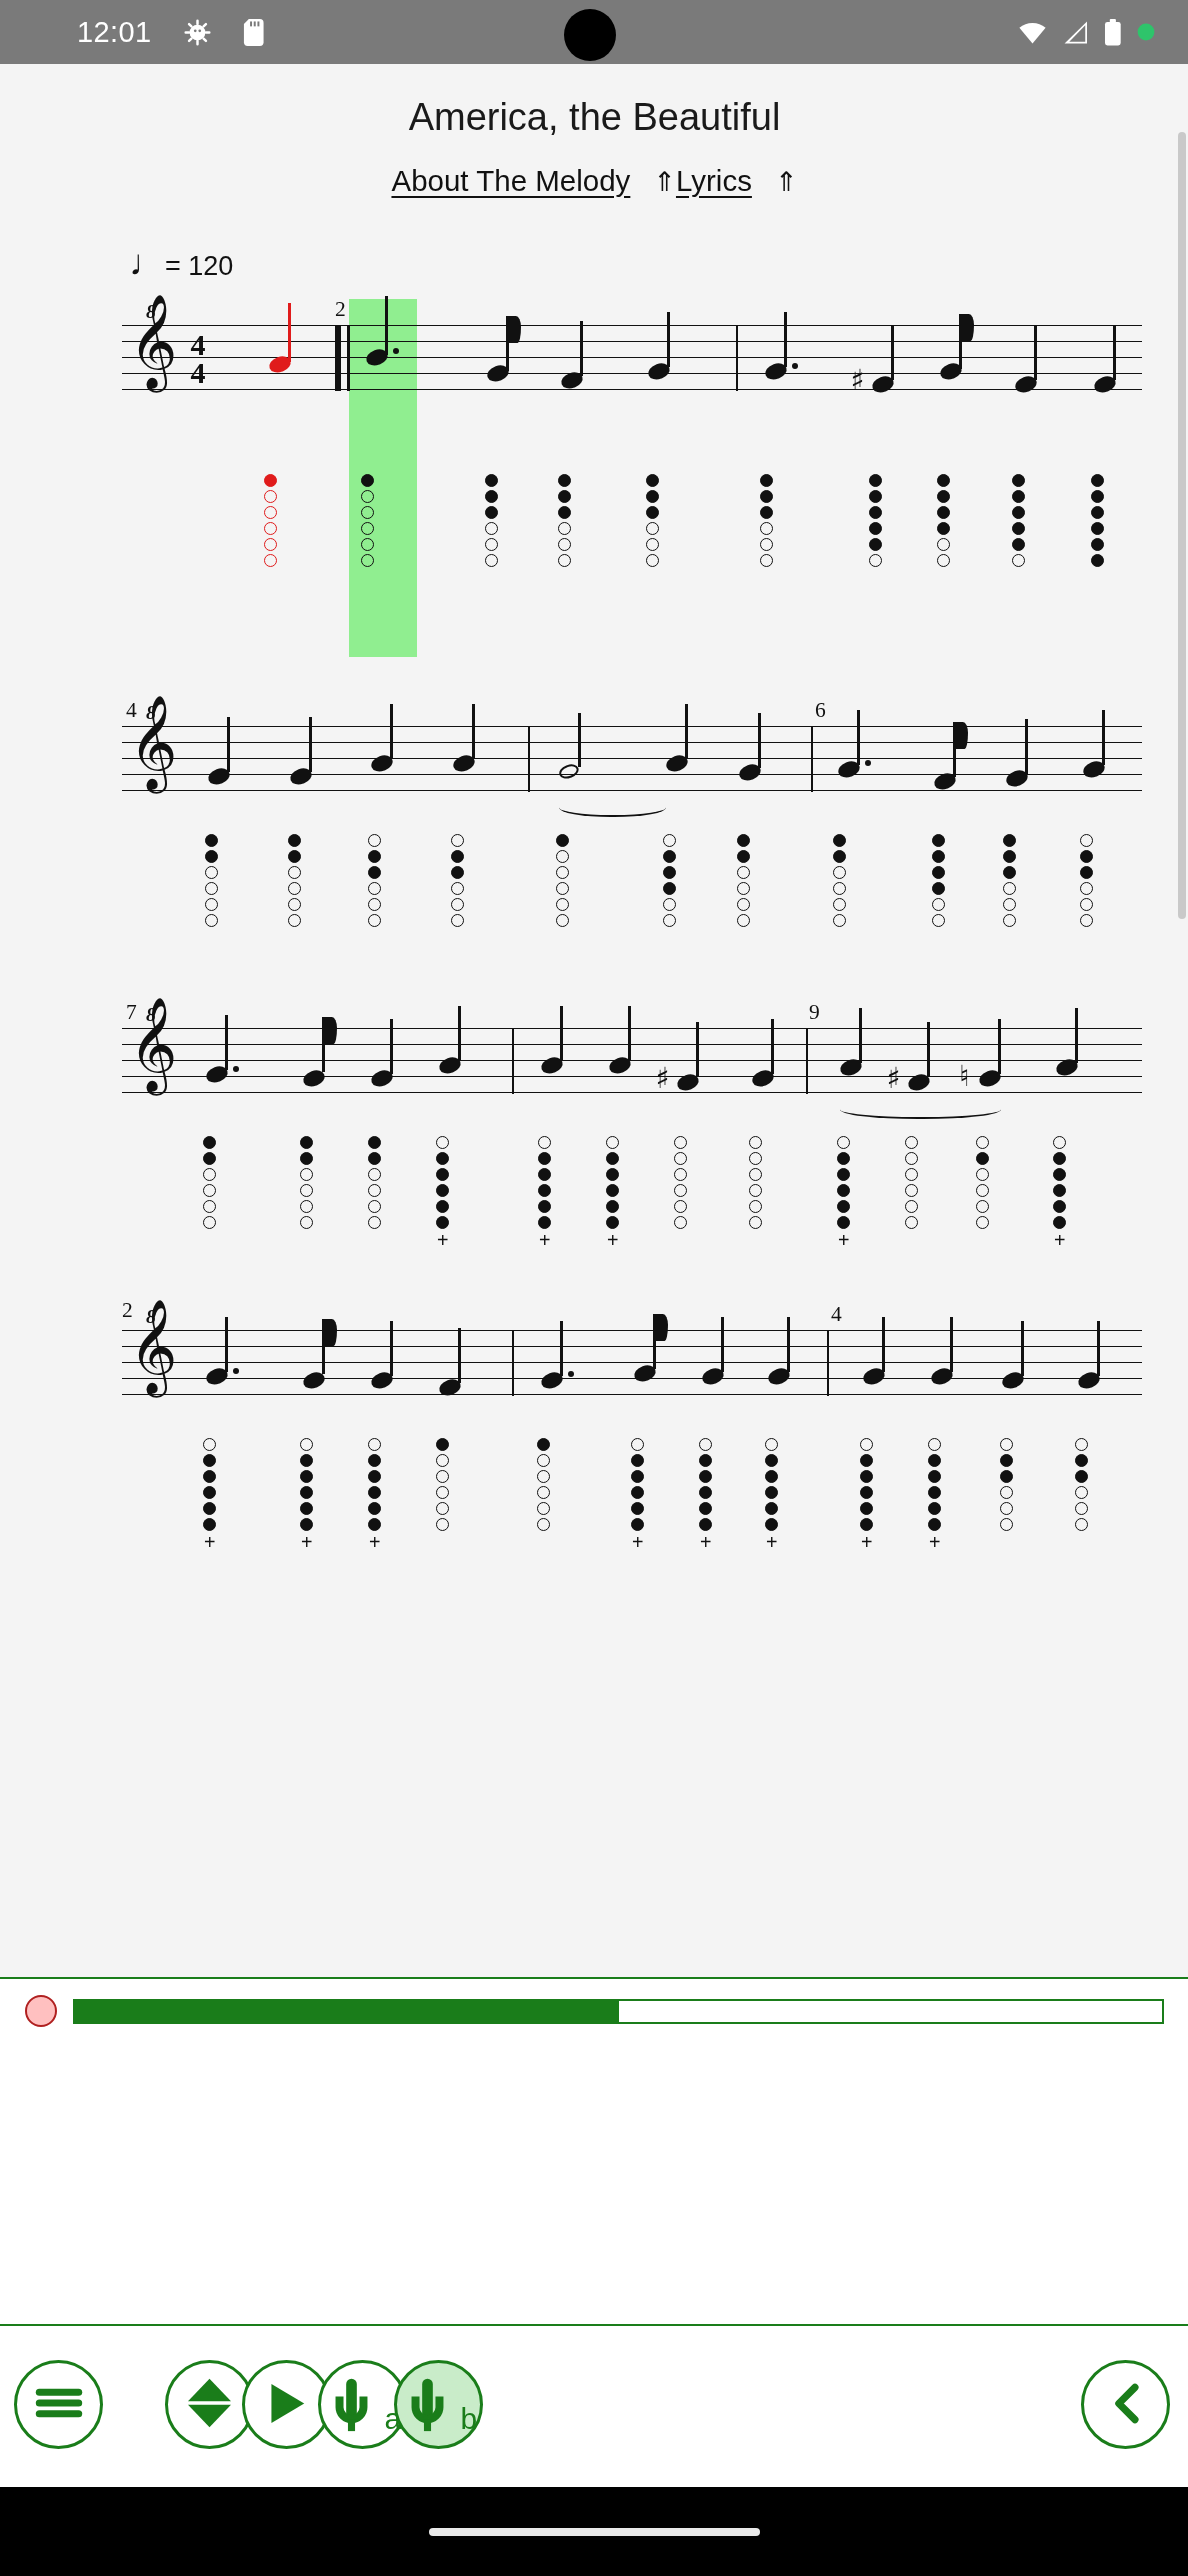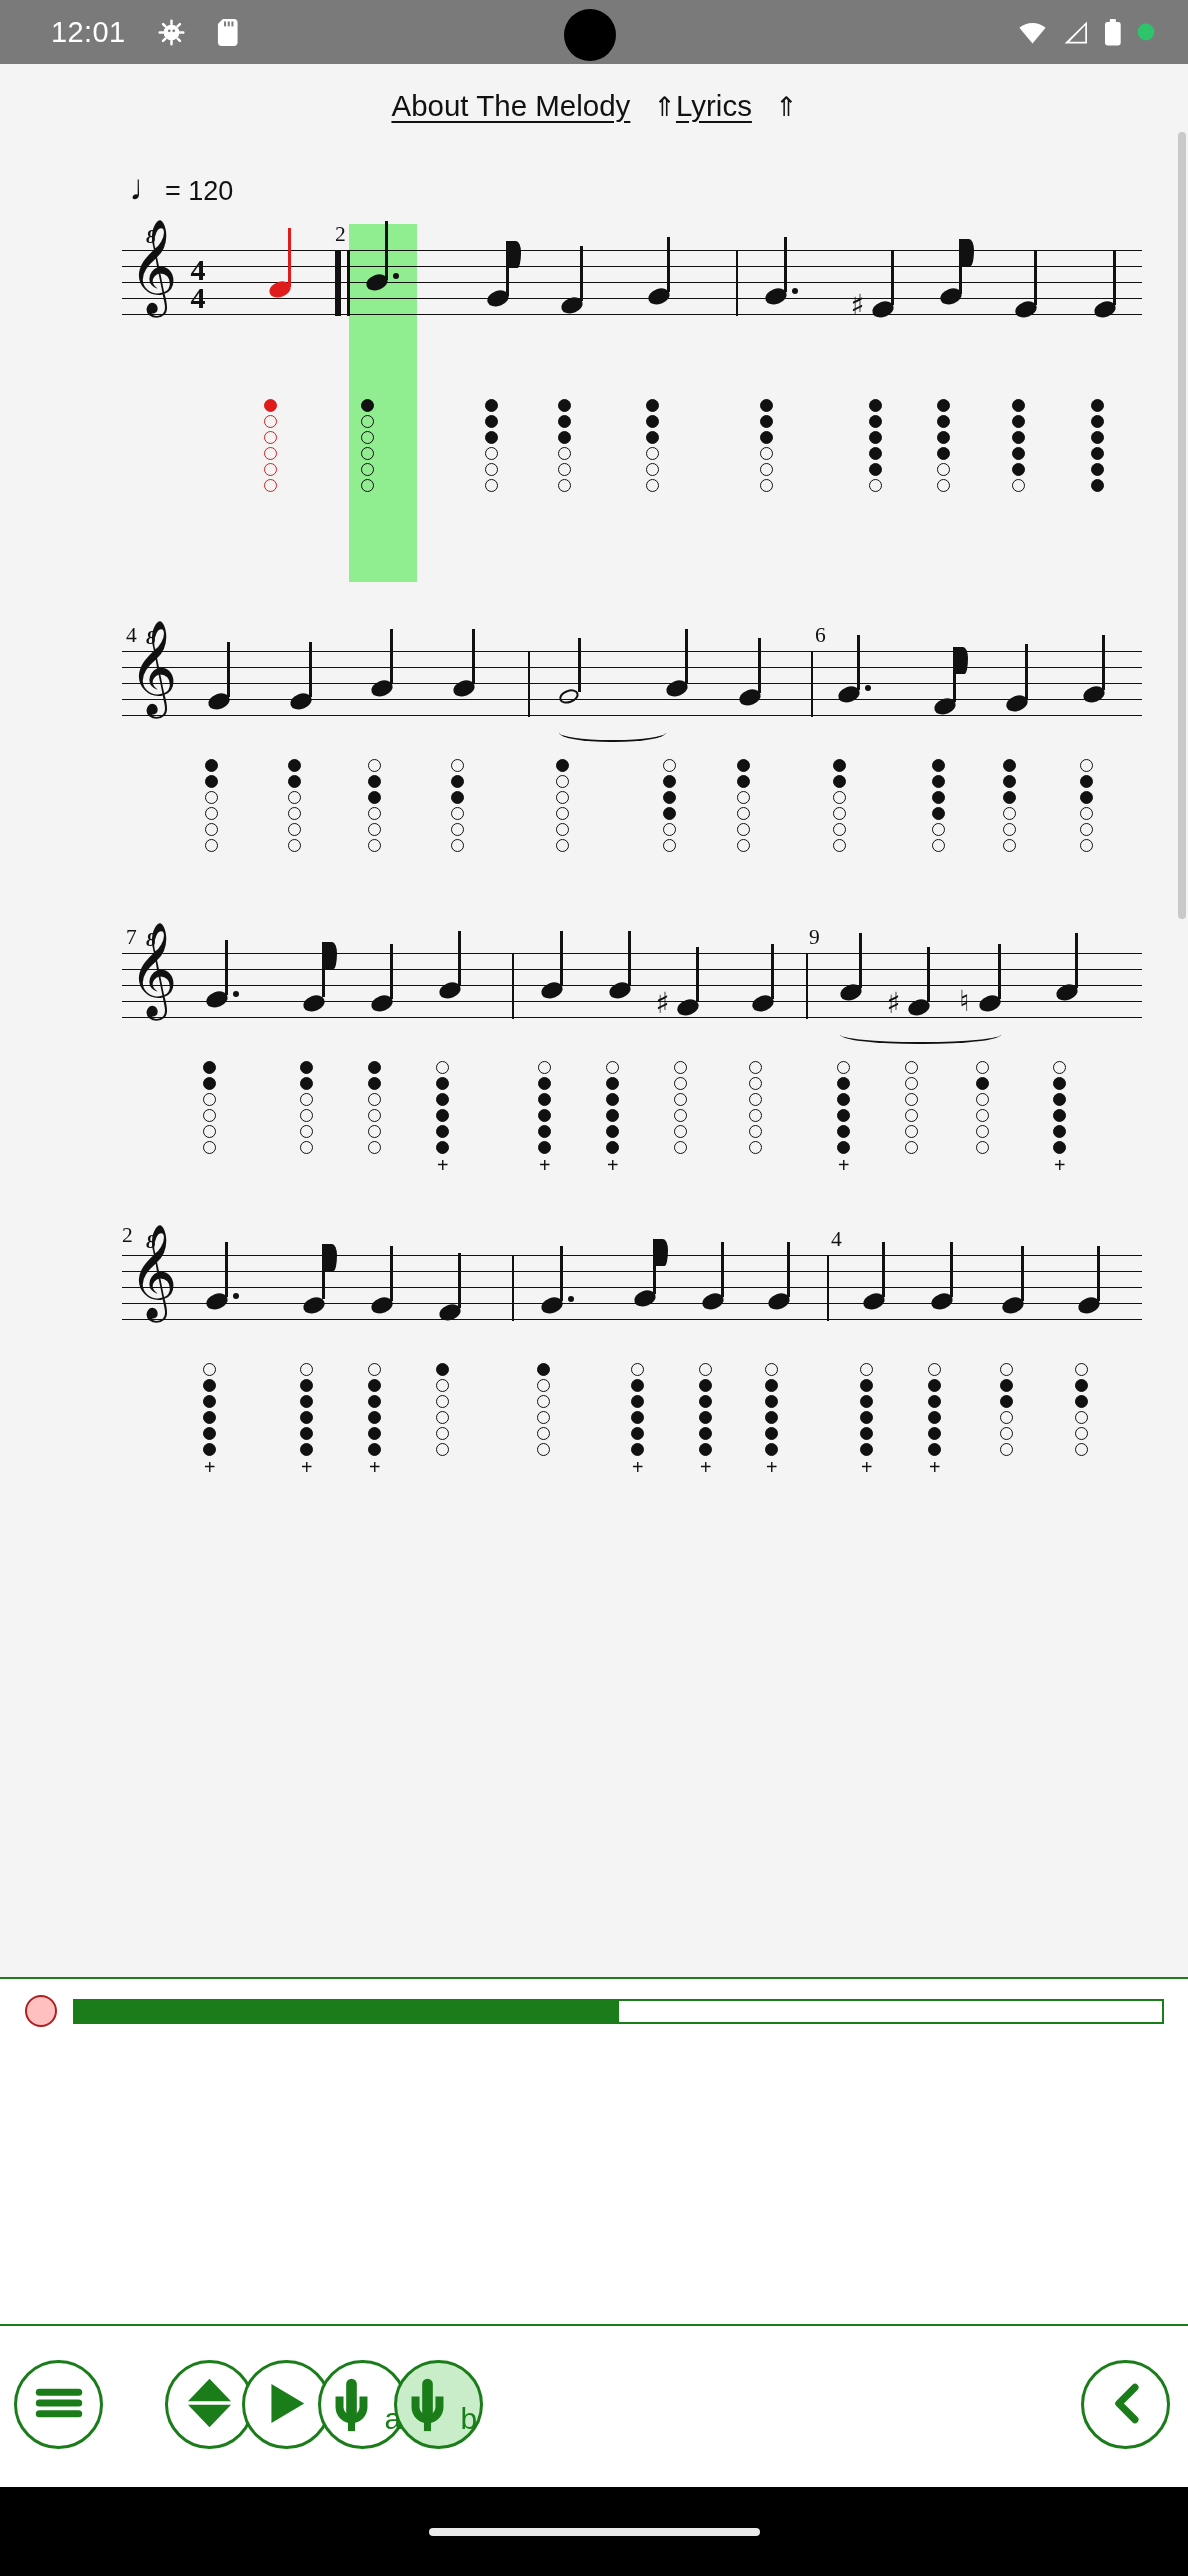--- a/index.html
+++ b/index.html
@@ -9,21 +9,21 @@
     font-family: "Liberation Sans", sans-serif;
     overflow: hidden;
   }
   #app { position: relative; width: 1189px; height: 2576px; background: #f4f4f4; }
 
   
   .statusbar {
     position: absolute; top: 0; left: 0; width: 1189px; height: 64px;
     background: #7a7a7a; display: flex; align-items: center;
   }
-  .sb-left { display: flex; align-items: center; gap: 32px; padding-left: 51px; }
+  .sb-left { display: flex; align-items: center; gap: 32px; padding-left: 77px; }
   .sb-time { color: #fff; font-size: 29px; letter-spacing: 0.4px; }
   .sb-right { position: absolute; right: 34px; top: 0; height: 64px;
               display: flex; align-items: center; gap: 14.3px; }
   .camera-cutout {
     position: absolute; left: 564px; top: 9px;
     width: 52px; height: 52px; border-radius: 50%; background: #000;
   }
   .ic { display: block; }
 
   
@@ -172,20 +172,21 @@
             <circle cx="6" cy="6" r="5.6" fill="#2ec46b"></circle>
           </svg>
       </span>
     </div>
   </div>
 
   <div class="content">
 
     <div class="scrollbar-track"></div>
 
+    <div class="song-title">America, the Beautiful</div>
 
     <div class="linkrow">
       <div class="linkcell">
         <span class="applink">About The Melody</span>
         <span class="uparrow">⇑</span>
       </div>
       <div class="linkcell">
         <span class="applink">Lyrics</span>
         <span class="uparrow">⇑</span>
       </div>

